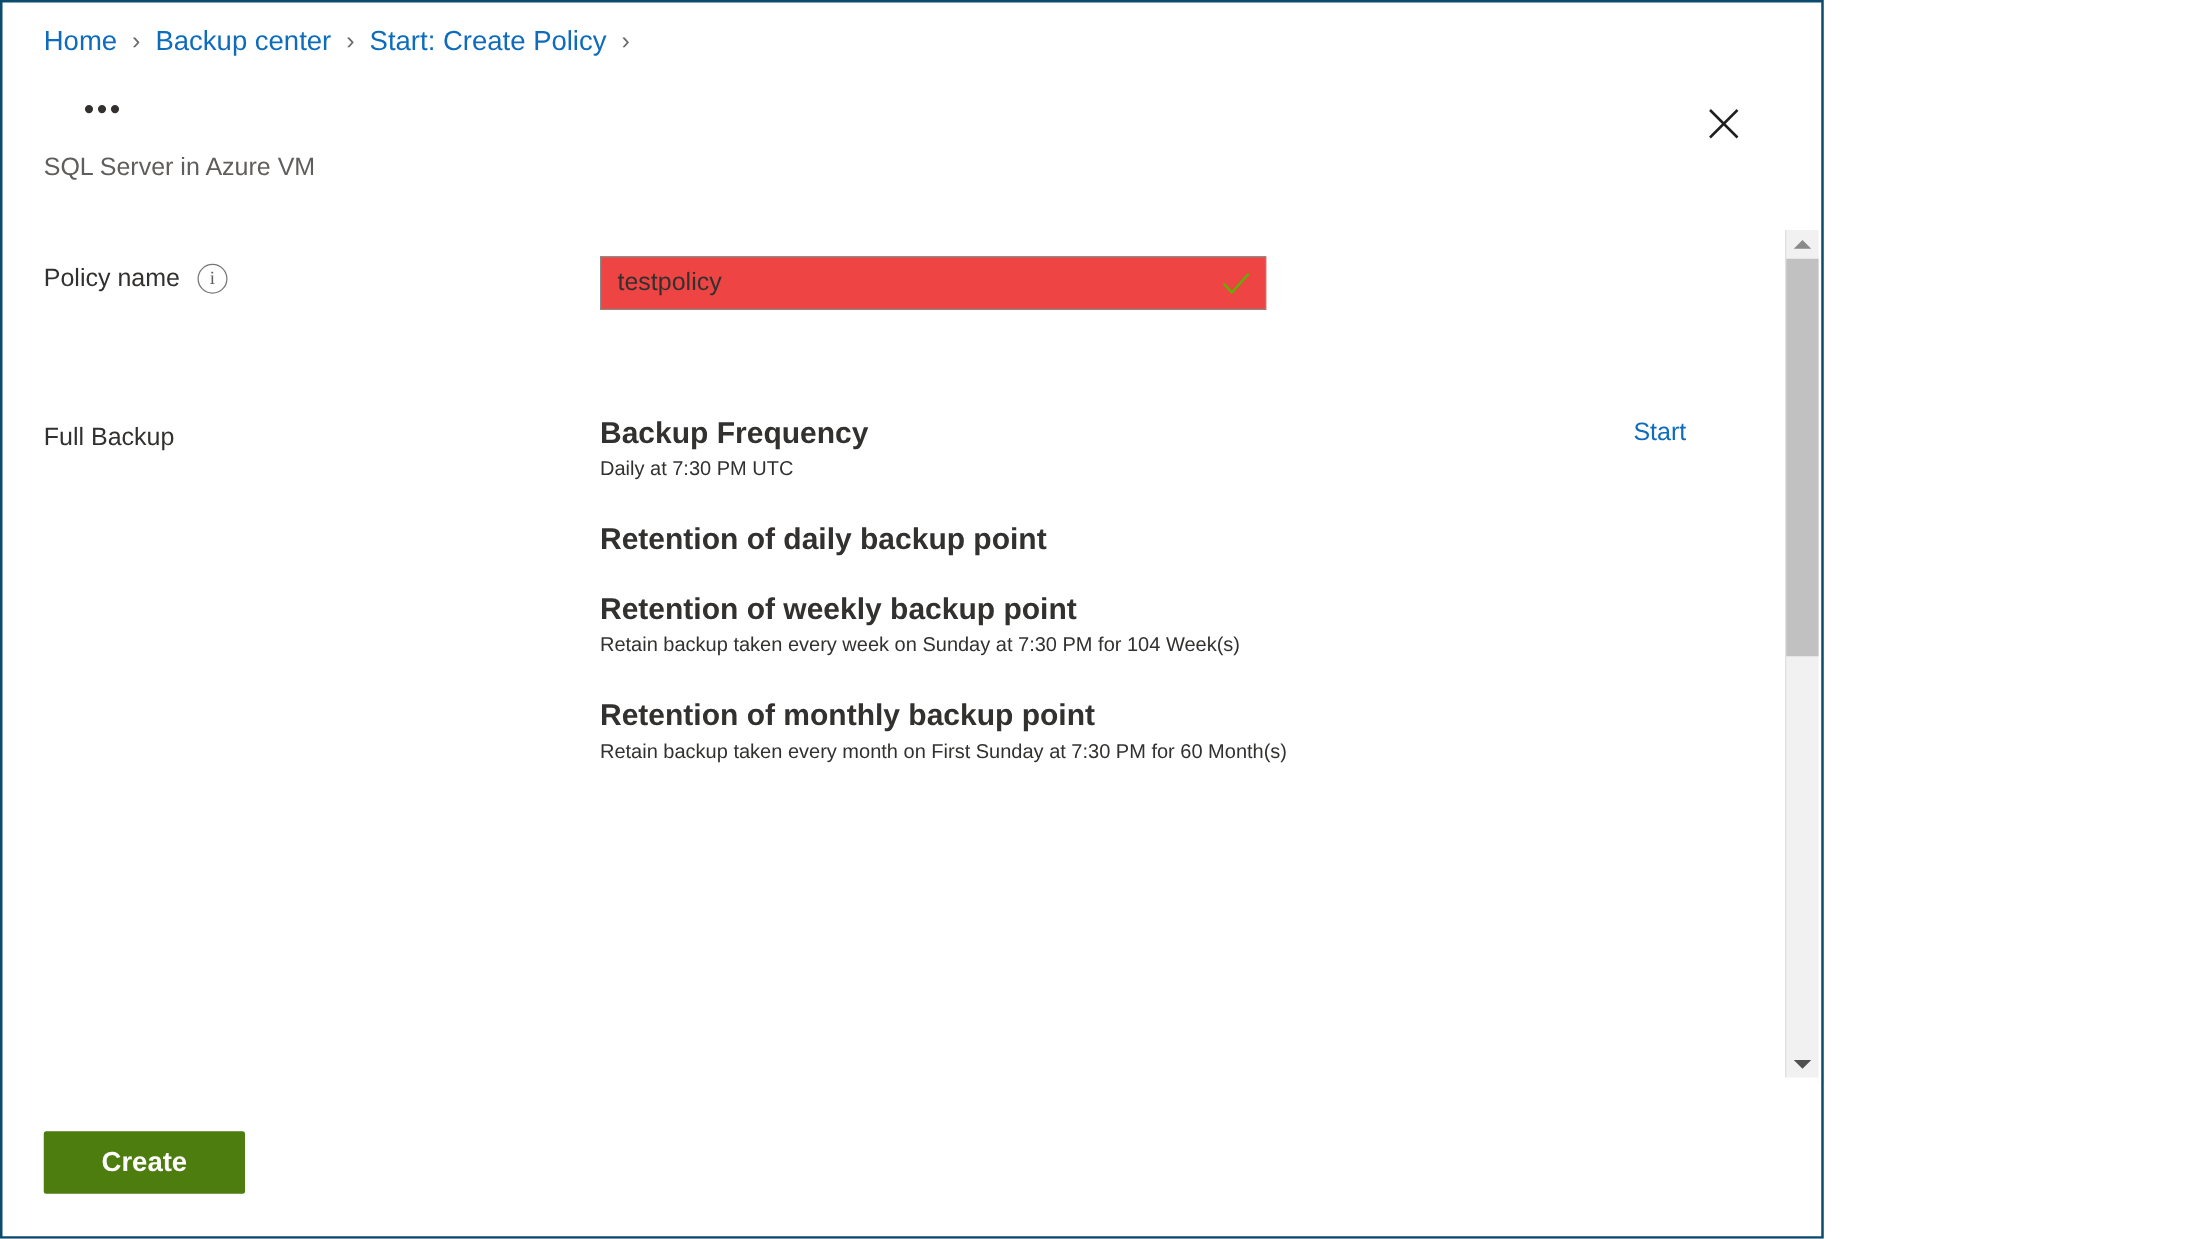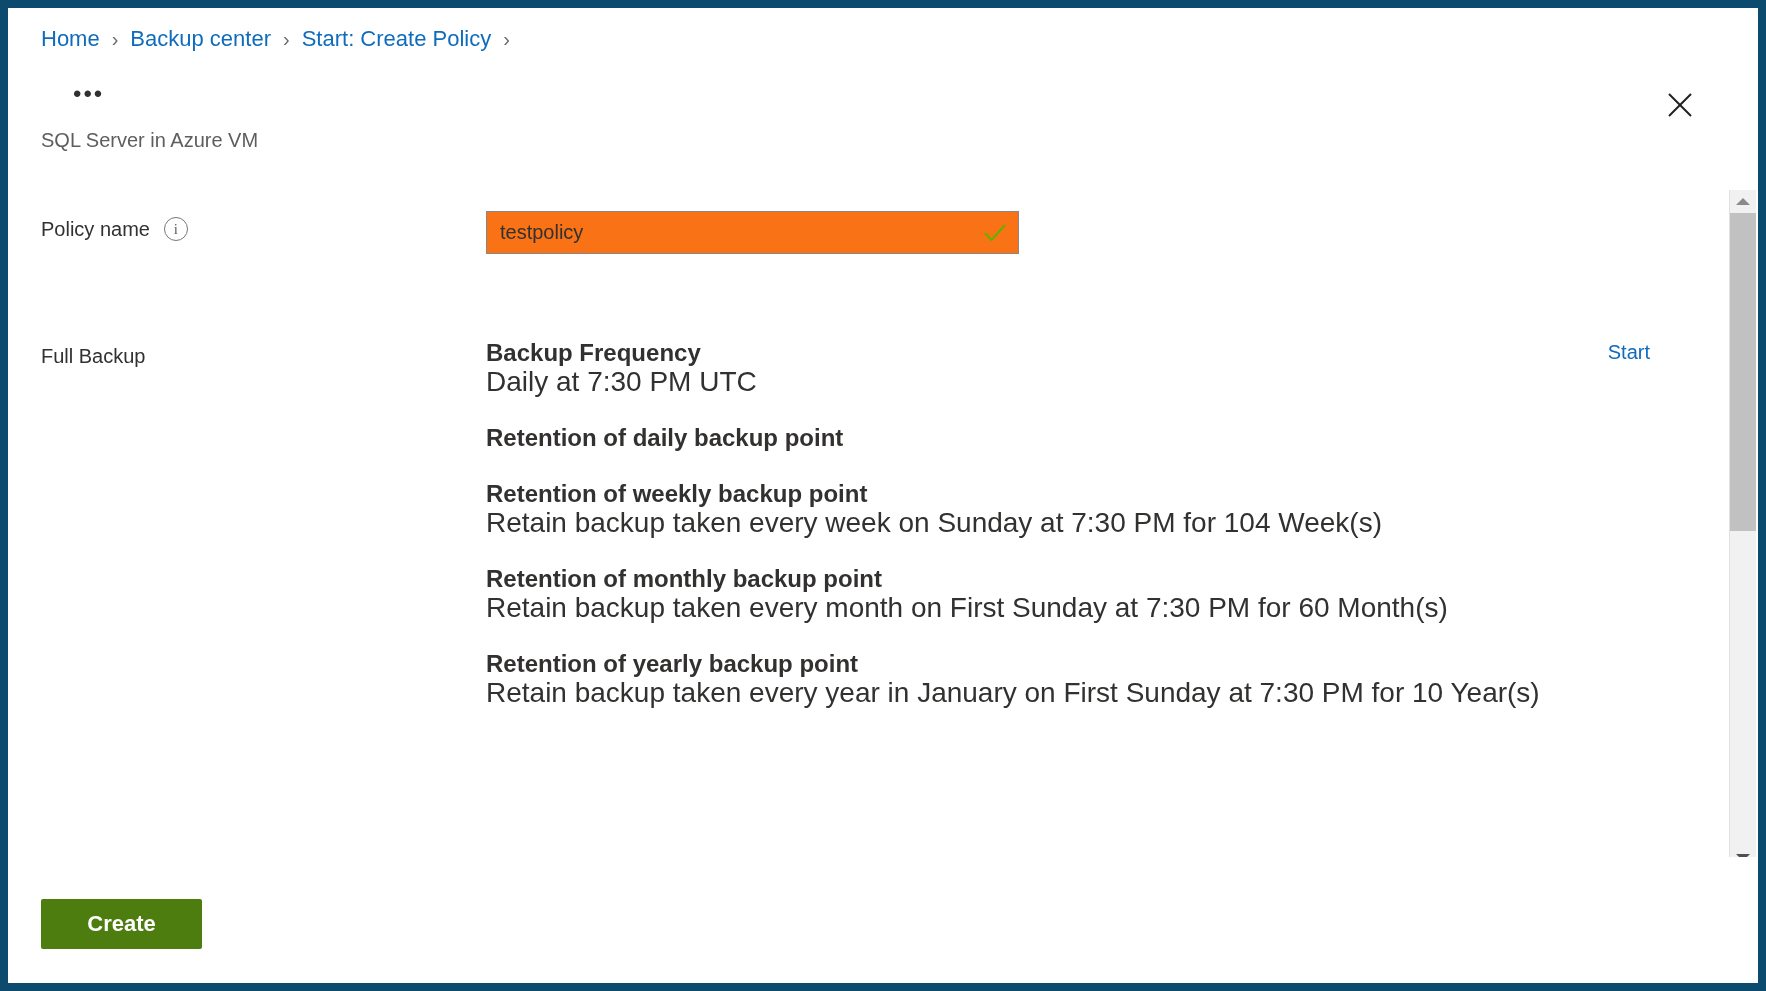--- a/index.html
+++ b/index.html
@@ -7,25 +7,25 @@
     padding: 0;
     background: #ffffff;
   }
   body {
     font-family: "Liberation Sans", sans-serif;
     -webkit-font-smoothing: antialiased;
   }
 
   .screen {
     position: relative;
-    width: 1766px;
+    width: 1459px;
     height: 991px;
     box-sizing: border-box;
     background: #ffffff;
-    border: 8px solid #0c4a6e;
+    border: 2px solid #0c4a6e;
     overflow: hidden;
   }
 
   
   .breadcrumb {
     position: absolute;
     left: 33px;
     top: 17px;
     display: flex;
     align-items: center;
@@ -144,21 +144,21 @@
     cursor: pointer;
     box-sizing: border-box;
   }
 
   .text-field {
     position: relative;
     width: 533px;
     height: 43px;
     box-sizing: border-box;
     border: 1px solid #8a8886;
-    background: #f97316;
+    background: #ef4444;
     display: flex;
     align-items: center;
   }
   .text-field input {
     flex: 1 1 auto;
     border: 0;
     outline: 0;
     background: transparent;
     font-family: "Liberation Sans", sans-serif;
     font-size: 20px;
@@ -182,21 +182,21 @@
   }
   .summary-item { margin-bottom: 27px; }
   .summary-item:last-child { margin-bottom: 0; }
   .summary-head {
     font-size: 24px;
     line-height: 29px;
     font-weight: 700;
     color: #323130;
   }
   .summary-sub {
-    font-size: 28px;
+    font-size: 16px;
     line-height: 29px;
     color: #323130;
   }
   .edit-link {
     position: absolute;
     top: 0;
     right: 60px;
     font-size: 20px;
     line-height: 29px;
     color: #0f6cbd;
@@ -336,24 +336,20 @@
           <div class="summary-item">
             <div class="summary-head">Retention of weekly backup point</div>
             <div class="summary-sub">Retain backup taken every week on Sunday at 7:30 PM for 104 Week(s)</div>
           </div>
 
           <div class="summary-item">
             <div class="summary-head">Retention of monthly backup point</div>
             <div class="summary-sub">Retain backup taken every month on First Sunday at 7:30 PM for 60 Month(s)</div>
           </div>
 
-          <div class="summary-item">
-            <div class="summary-head">Retention of yearly backup point</div>
-            <div class="summary-sub">Retain backup taken every year in January on First Sunday at 7:30 PM for 10 Year(s)</div>
-          </div>
 
         </div>
       </div>
 
     </div>
 
     <div class="scrollbar">
       <div class="sb-arrow sb-up">
         <span class="tri"></span>
       </div>

